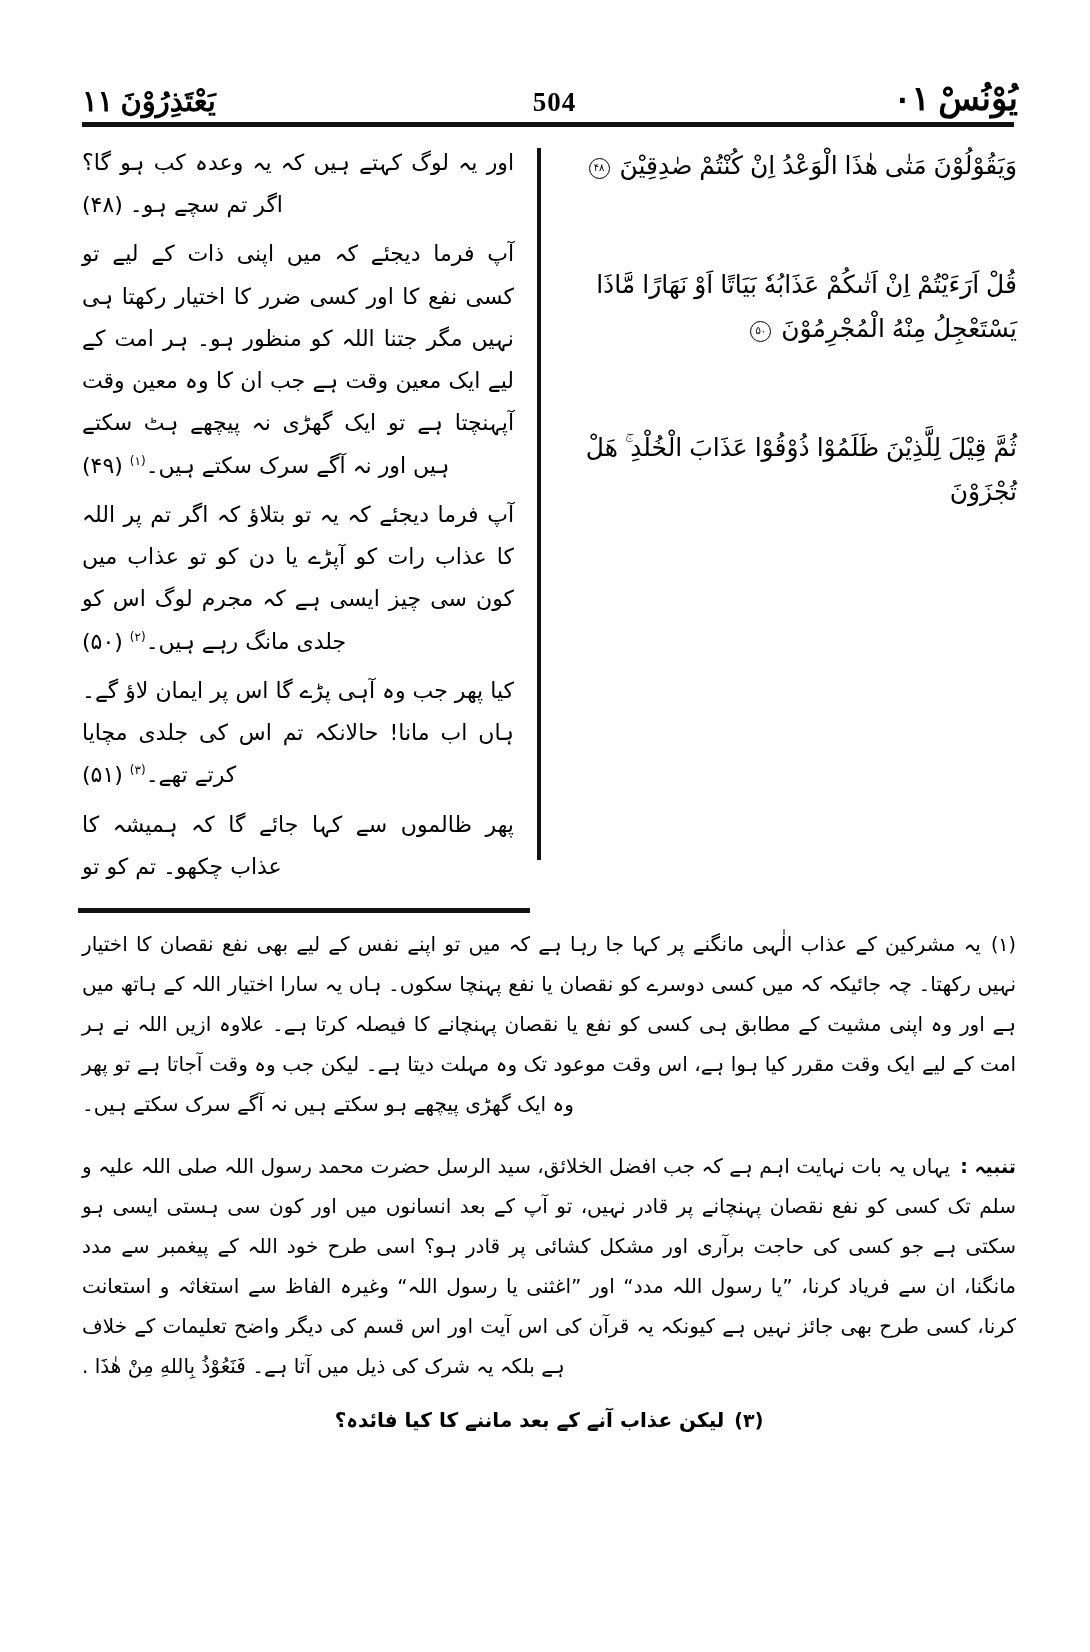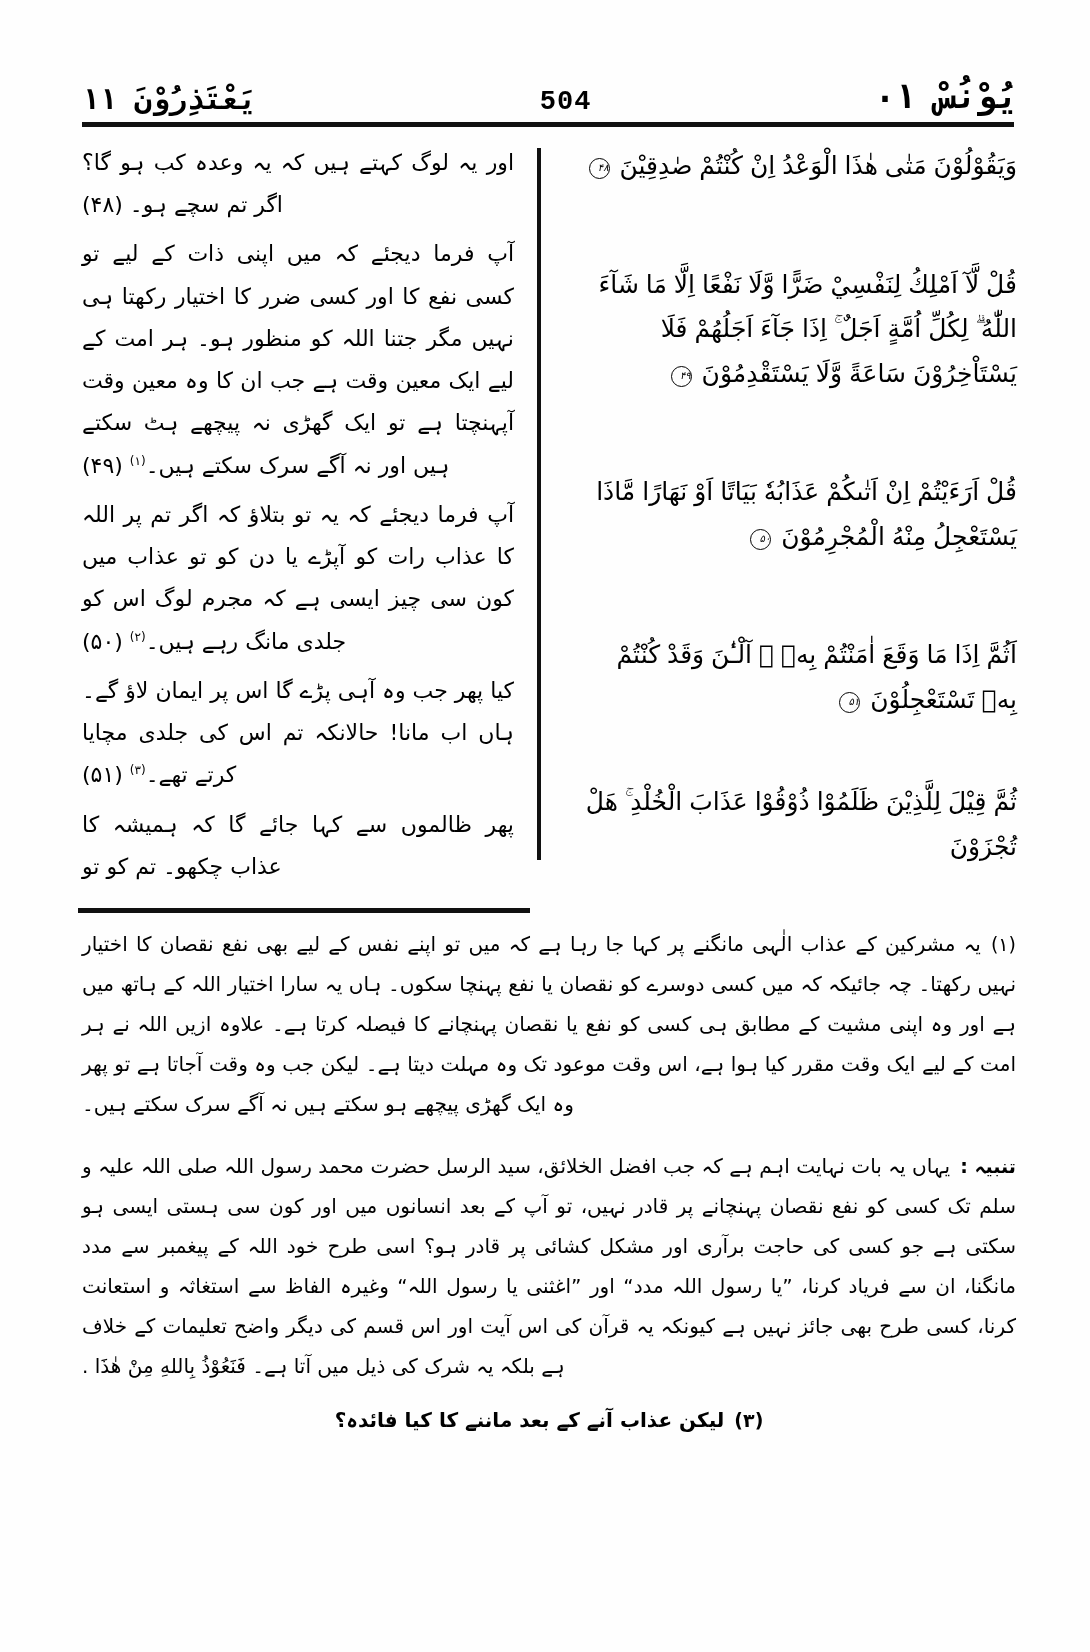--- a/index.html
+++ b/index.html
@@ -33,21 +33,21 @@
     flex-direction: row-reverse; 
     align-items: flex-end;
     justify-content: space-between;
   }
   .header-item {
     font-size: 29px;
     line-height: 1;
     direction: rtl;
     unicode-bidi: bidi-override;
     white-space: nowrap;
-    font-family: Liberation Mono, monospace;
+    font-family: Liberation Serif, serif;
     font-weight: 600;
   }
   .header-surah { font-size: 34px; }
   .header-page  { font-size: 27px; font-weight: 700; letter-spacing: 1px; }
   .header-juz   { font-size: 29px; }
 
   .header-rule {
     position: absolute;
     top: 122px;
     left: 82px;
@@ -95,23 +95,23 @@
   .ayah-block.gap-xl { margin-bottom: 74px; }
   .ayah-block.tight  { margin-bottom: 10px; }
   .ayah-num {
     display: inline-block;
     border: 1.6px solid #000;
     border-radius: 50%;
     width: 19px;
     height: 19px;
     line-height: 17px;
     font-size: 10px;
+    text-align: center;
     margin: 0 3px;
     vertical-align: 3px;
-    font-style: italic;
   }
 
   
   .urdu-col {
     position: absolute;
     top: 2px;
     left: 0;
     width: 432px;
     direction: rtl;
     text-align: right;
@@ -185,34 +185,26 @@
 
     <div class="col-divider"></div>
 
     <div class="arabic-col">
 
       <p class="ayah-block gap-xl">
         <span>وَيَقُوْلُوْنَ مَتٰى هٰذَا الْوَعْدُ اِنْ كُنْتُمْ صٰدِقِيْنَ</span>
         <span class="ayah-num">۴۸</span>
       </p>
 
-      <p class="ayah-block gap-xl">
-        <span>قُلْ لَّآ اَمْلِكُ لِنَفْسِيْ ضَرًّا وَّلَا نَفْعًا اِلَّا مَا شَآءَ اللّٰهُ ۗ لِكُلِّ اُمَّةٍ اَجَلٌ ۚ اِذَا جَآءَ اَجَلُهُمْ فَلَا يَسْتَاْخِرُوْنَ سَاعَةً وَّلَا يَسْتَقْدِمُوْنَ</span>
-        <span class="ayah-num">۴۹</span>
-      </p>
 
       <p class="ayah-block gap-xl">
         <span>قُلْ اَرَءَيْتُمْ اِنْ اَتٰىكُمْ عَذَابُهٗ بَيَاتًا اَوْ نَهَارًا مَّاذَا يَسْتَعْجِلُ مِنْهُ الْمُجْرِمُوْنَ</span>
         <span class="ayah-num">۵۰</span>
       </p>
 
-      <p class="ayah-block gap-lg">
-        <span>اَثُمَّ اِذَا مَا وَقَعَ اٰمَنْتُمْ بِهٖ ۗ آلْـٰٔنَ وَقَدْ كُنْتُمْ بِهٖ تَسْتَعْجِلُوْنَ</span>
-        <span class="ayah-num">۵۱</span>
-      </p>
 
       <p class="ayah-block tight">
         <span>ثُمَّ قِيْلَ لِلَّذِيْنَ ظَلَمُوْا ذُوْقُوْا عَذَابَ الْخُلْدِ ۚ هَلْ تُجْزَوْنَ</span>
       </p>
 
     </div>
 
     <div class="urdu-col">
 
       <p class="urdu-para">

